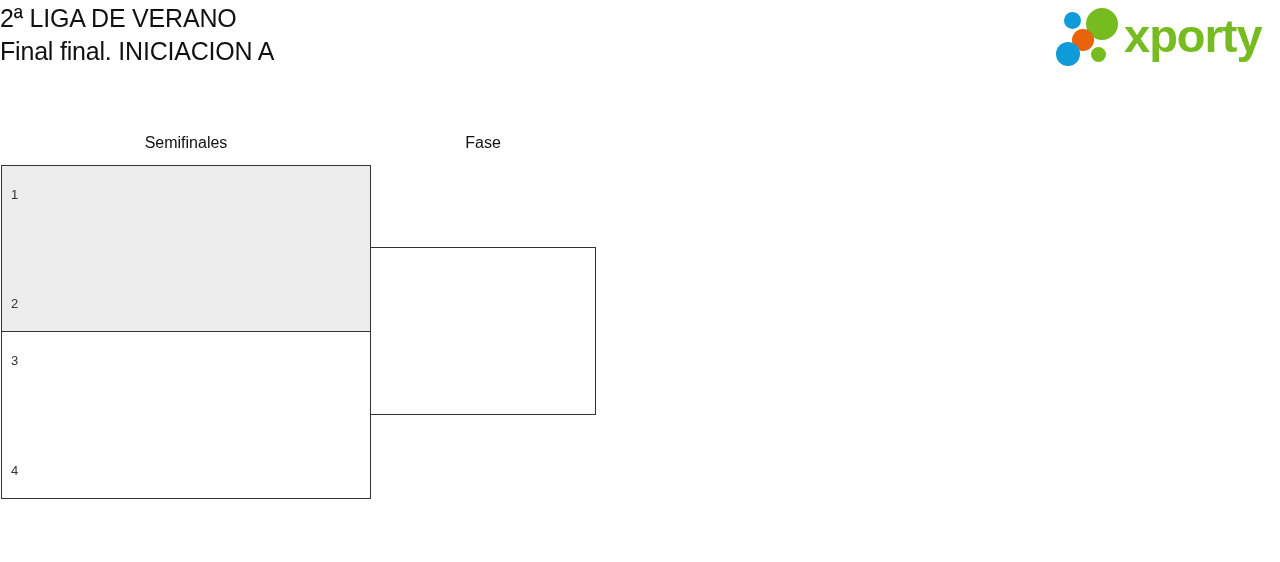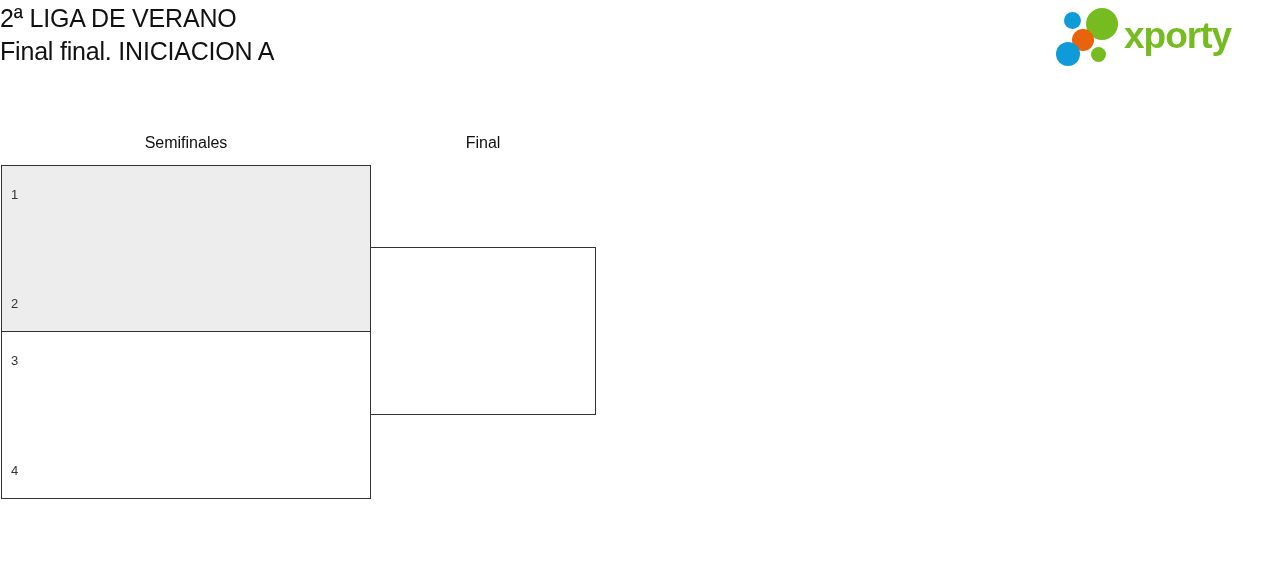--- a/index.html
+++ b/index.html
@@ -59,21 +59,21 @@
   }
   .dot-blue-sm   { left: 10px; top: 6px;  width: 17px; height: 17px; background: #0e9bd8; }
   .dot-green-lg  { left: 32px; top: 2px;  width: 32px; height: 32px; background: #76bc21; }
   .dot-orange    { left: 18px; top: 23px; width: 22px; height: 22px; background: #e8630a; }
   .dot-blue-lg   { left: 2px;  top: 36px; width: 24px; height: 24px; background: #0e9bd8; }
   .dot-green-sm  { left: 37px; top: 41px; width: 15px; height: 15px; background: #76bc21; }
   #logo-word {
     position: absolute;
     left: 76px;
     top: 3px;
-    font-size: 37px;
+    font-size: 47px;
     font-weight: 700;
     letter-spacing: -1px;
     color: #76bc21;
     line-height: 58px;
   }
 
   
   #bracket {
     position: absolute;
     left: 1px;
@@ -136,21 +136,21 @@
     </div>
     <div id="logo-word">xporty</div>
   </div>
 
 </div>
 
 <div id="bracket">
 
   <div class="round-header" id="header-semifinales">Semifinales</div>
 
-  <div class="round-header" id="header-final">Final</div>
+  <div class="round-header" id="header-final">Fase</div>
 
   <div class="match-box shaded" id="match-sf1">
     <span class="slot slot-top">1</span>
     <span class="slot slot-bottom">2</span>
   </div>
 
   <div class="match-box plain" id="match-sf2">
     <span class="slot slot-top">3</span>
     <span class="slot slot-bottom">4</span>
   </div>

